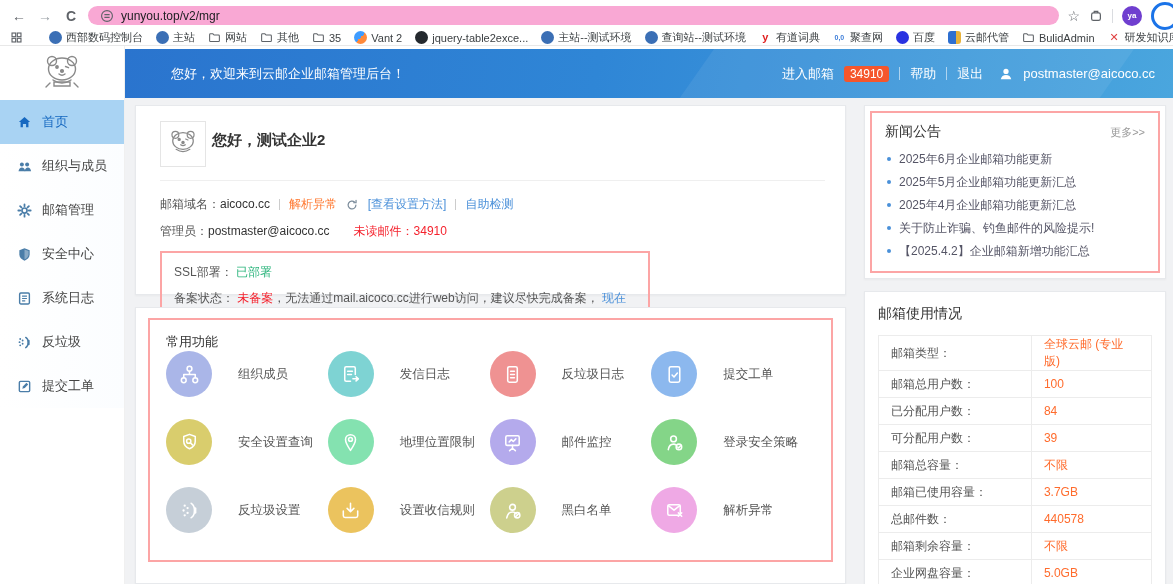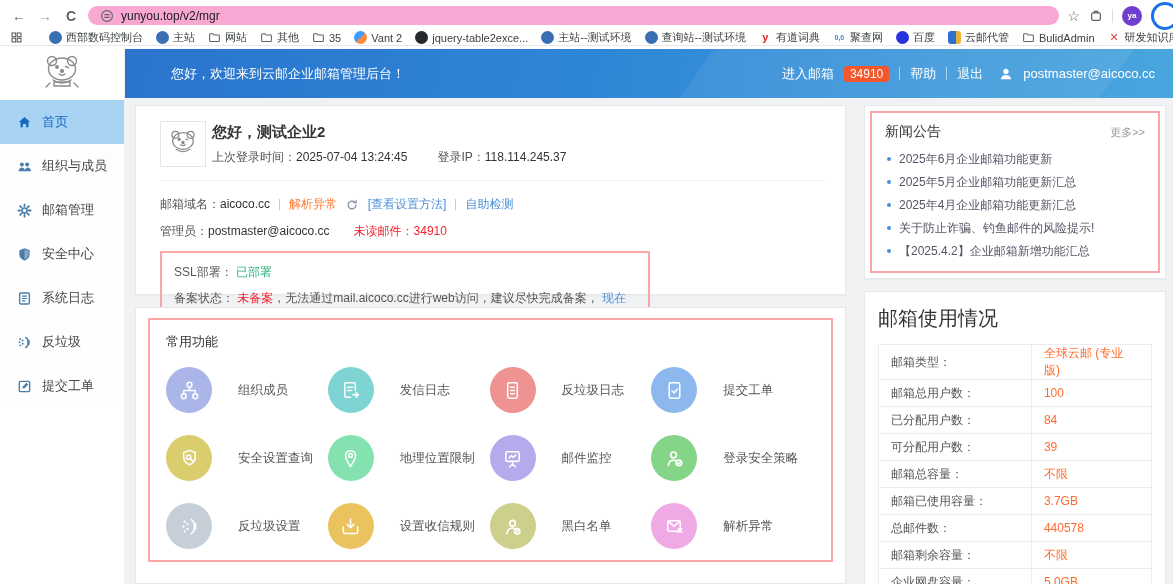--- a/index.html
+++ b/index.html
@@ -65,40 +65,40 @@
   .orange{color:#ff7a33;}
   .red{color:#f5222d;}
   .green{color:#2db57d;}
   .val{color:#333;}
   .redbox{border:2px solid #fca5a5;}
   .ssl-box{margin-top:6px;width:462px;padding:6px 12px;line-height:26px;font-size:12px;color:#555;}
 
   
   .fn-card{flex:1;padding:3px 5px;}
   .fn-redbox{margin:7px;padding:13px 18px 22px 16px;height:205px;}
-  .fn-title{font-size:13px;color:#333;margin-bottom:16px;}
+  .fn-title{font-size:13px;color:#333;margin-bottom:0;}
   .fn-grid{display:grid;grid-template-columns:repeat(4,1fr);row-gap:22px;}
   .fn-tile{display:flex;align-items:center;gap:26px;cursor:pointer;}
   .fn-circle{width:46px;height:46px;border-radius:50%;display:flex;align-items:center;justify-content:center;flex:none;}
   .fn-circle svg{width:23px;height:23px;}
   .fn-label{font-size:12.5px;color:#555;}
 
   
   .news-card{padding:5px;}
   .news-redbox{padding:10px 13px 8px 13px;}
   .news-head{display:flex;align-items:baseline;justify-content:space-between;}
   .news-title{font-size:14px;color:#333;}
   .news-more{font-size:11px;color:#999;cursor:pointer;}
   .news-list{margin:7px 0 0 0;padding:0;list-style:none;}
   .news-list li{font-size:12px;color:#556;line-height:23px;white-space:nowrap;cursor:pointer;}
   .dot{display:inline-block;width:4px;height:4px;border-radius:50%;background:#4a90d9;margin:0 8px 2px 2px;vertical-align:middle;}
 
   
   .usage-card{margin-top:12px;flex:1;padding:13px 13px;}
-  .usage-title{font-size:20px;color:#333;margin-bottom:12px;}
+  .usage-title{font-size:14px;color:#333;margin-bottom:12px;}
   table.usage{width:100%;border-collapse:collapse;font-size:12px;}
   table.usage td{border:1px solid #ececec;height:26px;padding:0 12px;}
   td.u-label{color:#555;width:56%;}
   td.u-value{color:#ff6b2c;}
 
   svg{display:block;}
 </style>
 </head>
 <body>
 
@@ -334,23 +334,20 @@
                   <ellipse cx="22" cy="17" rx="13.5" ry="11"></ellipse>
                   <circle cx="17" cy="15" r="1.4" fill="#8a8a8a"></circle>
                     <path d="M25.5 14.5l3 1.2"></path>
                   <circle cx="22" cy="19" r="1.5" fill="#8a8a8a"></circle>
                     <path d="M19 22q3 2.4 6 0"></path>
                   <path d="M13 28q9 6 18 0"></path>
                 </svg>
               </div>
               <div>
                 <div class="greet">您好，测试企业2</div>
-                <div class="meta">
-                  <span>上次登录时间：</span><b>2025-07-04 13:24:45</b><span class="gap30"></span><span>登录IP：</span><b>118.114.245.37</b>
-                </div>
               </div>
             </div>
             <div class="hr"></div>
             <div class="info-line">
               <span>邮箱域名：</span><span class="val">aicoco.cc</span><span class="pipe"></span><span class="orange">解析异常</span>
               <span style="display:inline-block;vertical-align:middle;margin:0 6px;">
                 <svg width="12" height="12" viewBox="0 0 16 16" fill="none" stroke="#7a8b9a" stroke-width="1.6" stroke-linecap="round">
                     <path d="M13.2 8a5.2 5.2 0 1 1-1.6-3.7"></path>
                     <path d="M13.4 1.8v3.2h-3.2"></path>
                   </svg>

